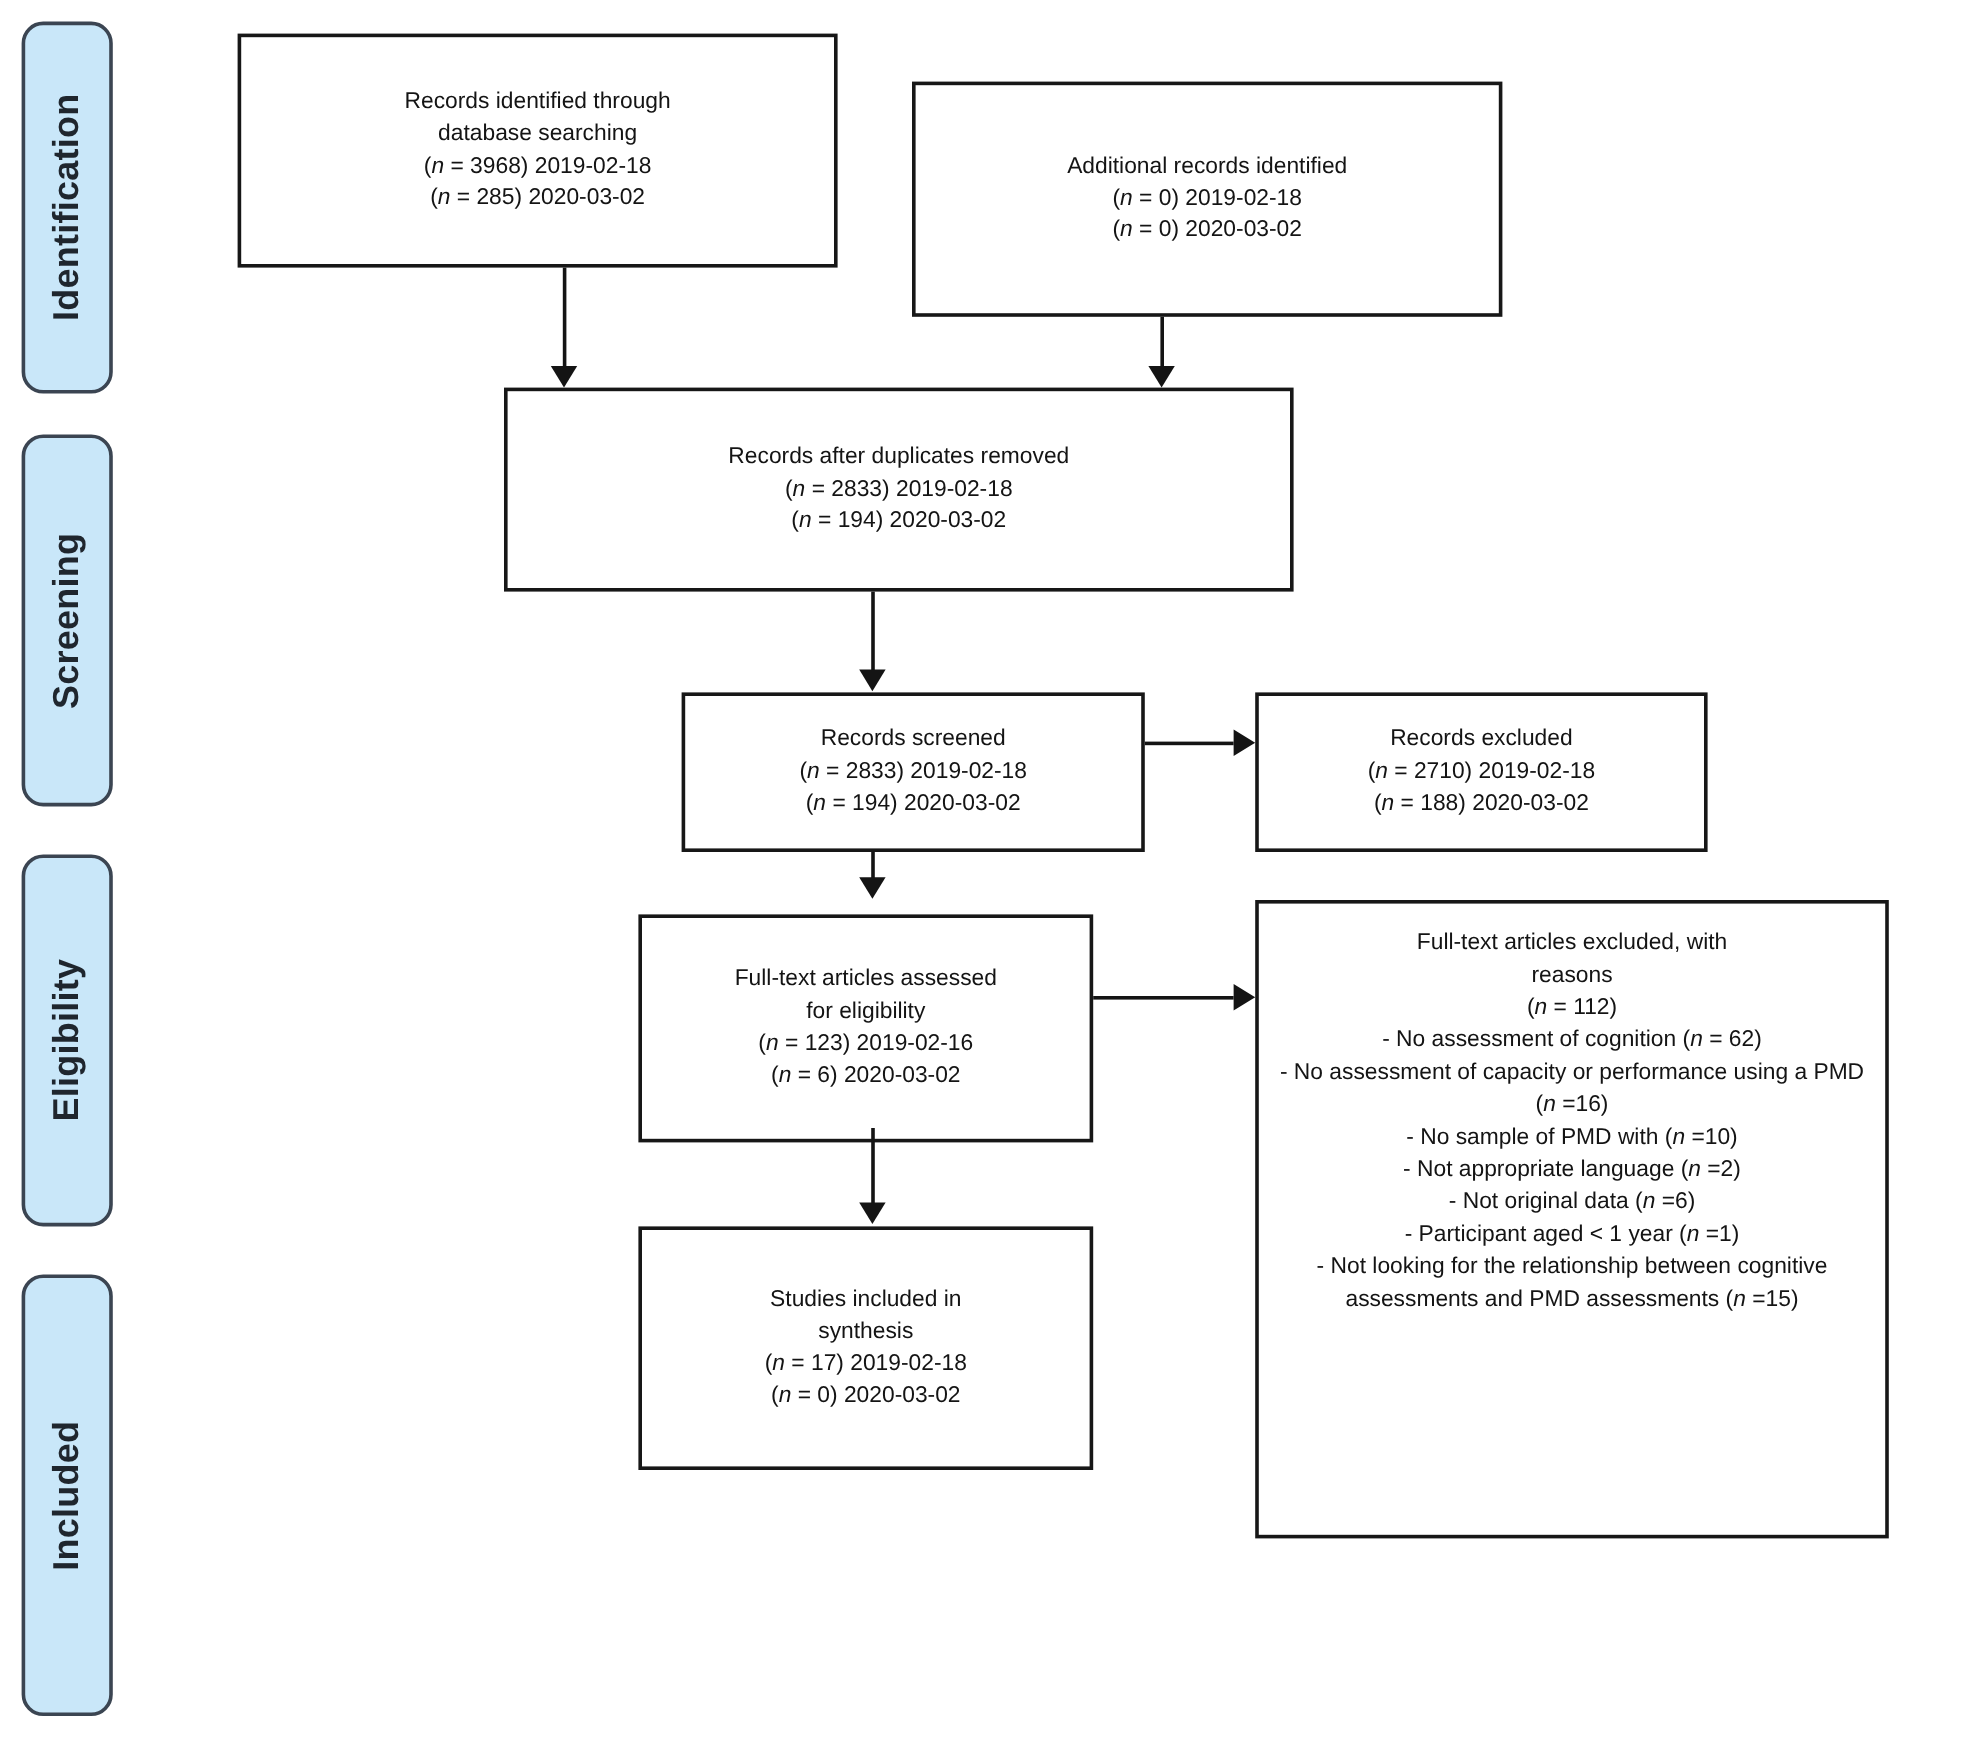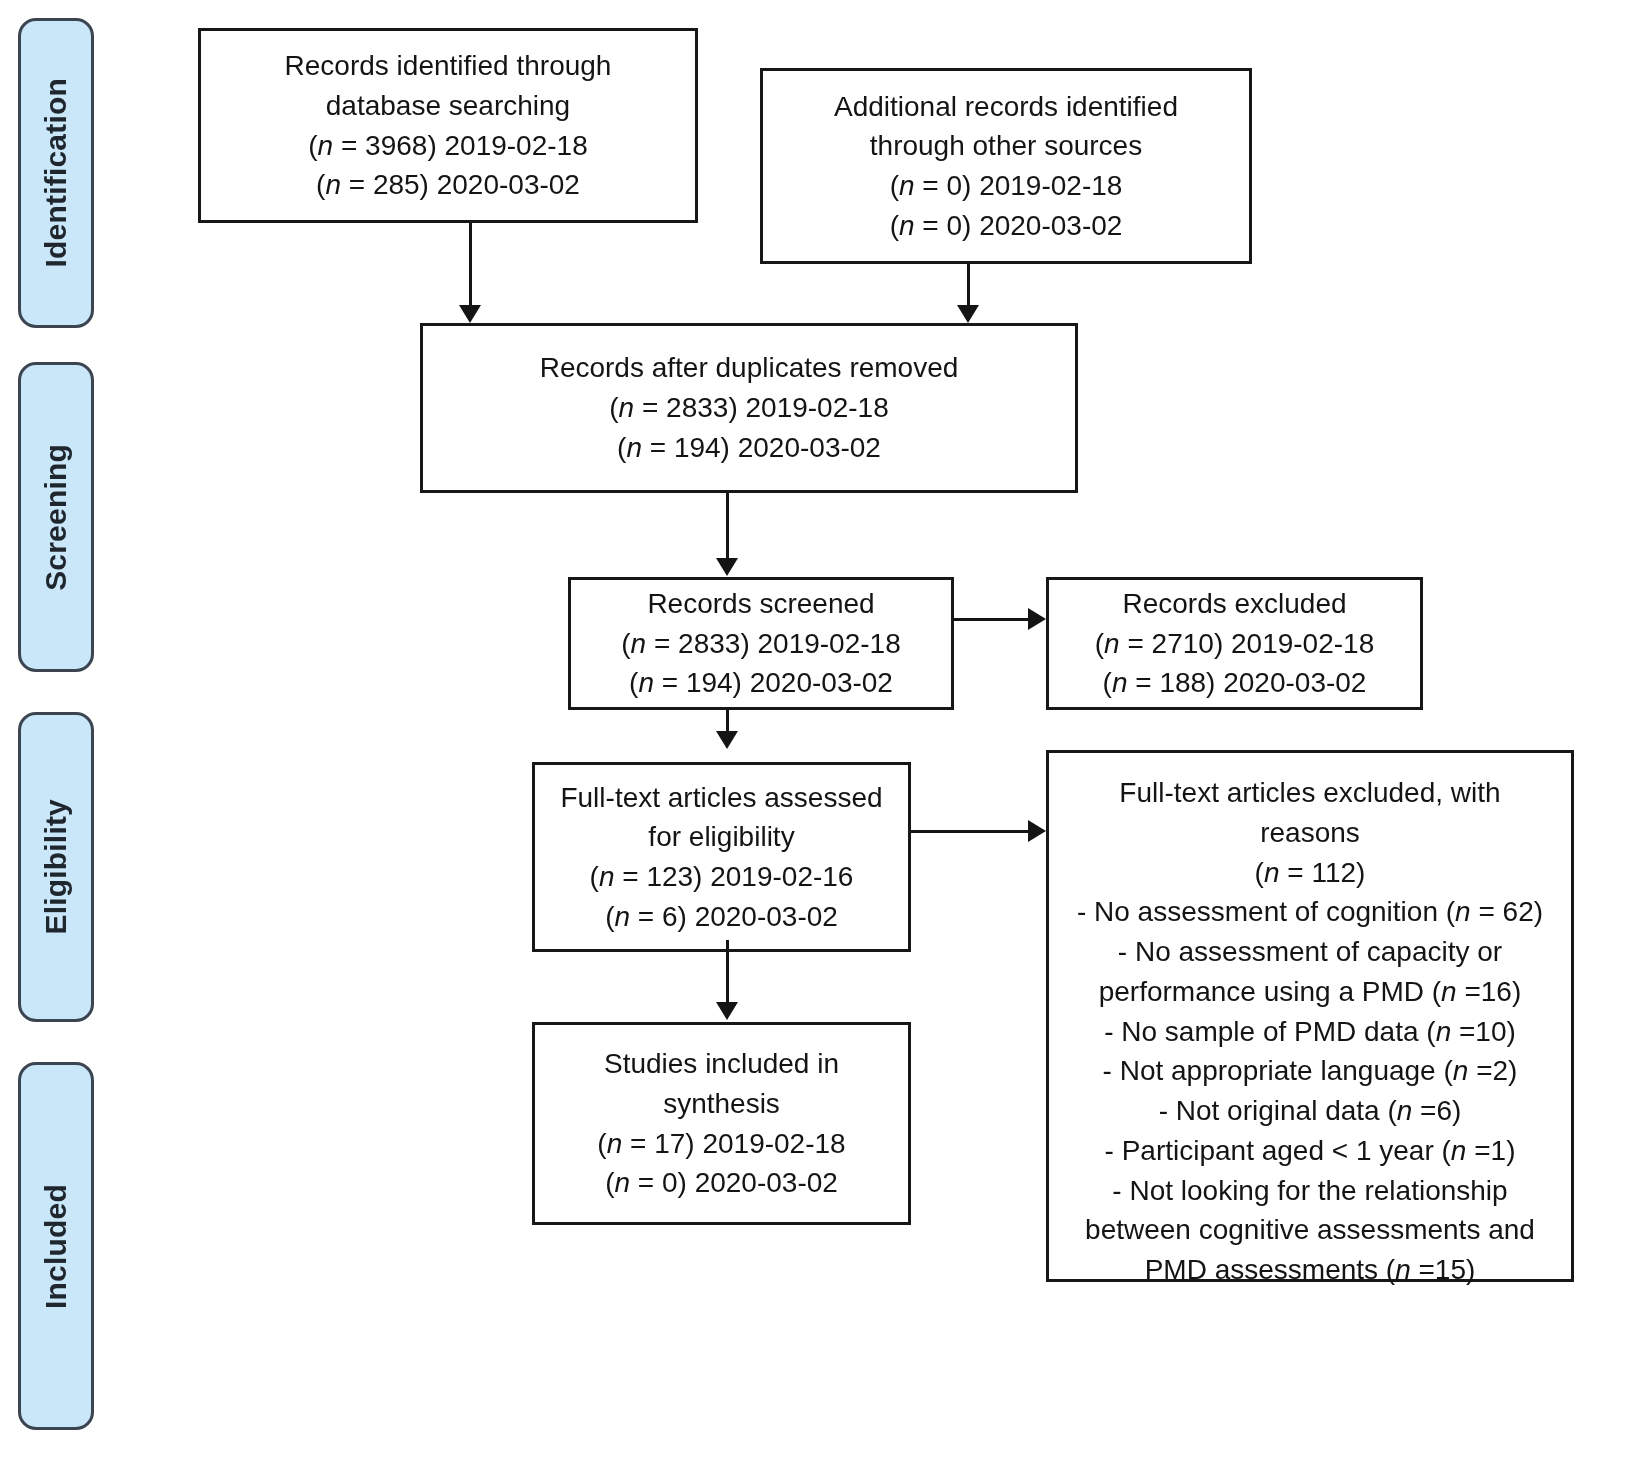--- a/index.html
+++ b/index.html
@@ -46,21 +46,21 @@
     background: #ffffff;
     border: 3px solid #171717;
     box-sizing: border-box;
     display: flex;
     flex-direction: column;
     justify-content: center;
     align-items: center;
     padding: 6px 10px;
   }
   .flow-box .line {
-    font-size: 28px;
+    font-size: 19px;
     line-height: 1.42;
     text-align: center;
     white-space: nowrap;
     color: #141414;
   }
   .flow-box.left-align .line {
     text-align: center;
     align-self: stretch;
     white-space: normal;
   }
@@ -125,21 +125,20 @@
     <div class="line">
       <span>(</span><span class="nitalic">n</span><span> = 3968) 2019-02-18</span>
     </div>
     <div class="line">
       <span>(</span><span class="nitalic">n</span><span> = 285) 2020-03-02</span>
     </div>
   </div>
 
   <div class="flow-box" style="left:760px; top:68px; width:492px; height:196px;">
     <div class="line">Additional records identified</div>
-    <div class="line">through other sources</div>
     <div class="line">
       <span>(</span><span class="nitalic">n</span><span> = 0) 2019-02-18</span>
     </div>
     <div class="line">
       <span>(</span><span class="nitalic">n</span><span> = 0) 2020-03-02</span>
     </div>
   </div>
 
   <div class="flow-box" style="left:420px; top:323px; width:658px; height:170px;">
     <div class="line">Records after duplicates removed</div>
@@ -189,21 +188,21 @@
       <span>(</span><span class="nitalic">n</span><span> = 112)</span>
     </div>
 
     <div class="line">
       <span>- No assessment of cognition (</span><span class="nitalic">n</span><span> = 62)</span>
     </div>
     <div class="line">
       <span>- No assessment of capacity or performance using a PMD (</span><span class="nitalic">n</span><span> =16)</span>
     </div>
     <div class="line">
-      <span>- No sample of PMD data (</span><span class="nitalic">n</span><span> =10)</span>
+      <span>- No sample of PMD with (</span><span class="nitalic">n</span><span> =10)</span>
     </div>
     <div class="line">
       <span>- Not appropriate language (</span><span class="nitalic">n</span><span> =2)</span>
     </div>
     <div class="line">
       <span>- Not original data (</span><span class="nitalic">n</span><span> =6)</span>
     </div>
     <div class="line">
       <span>- Participant aged &lt; 1 year (</span><span class="nitalic">n</span><span> =1)</span>
     </div>

